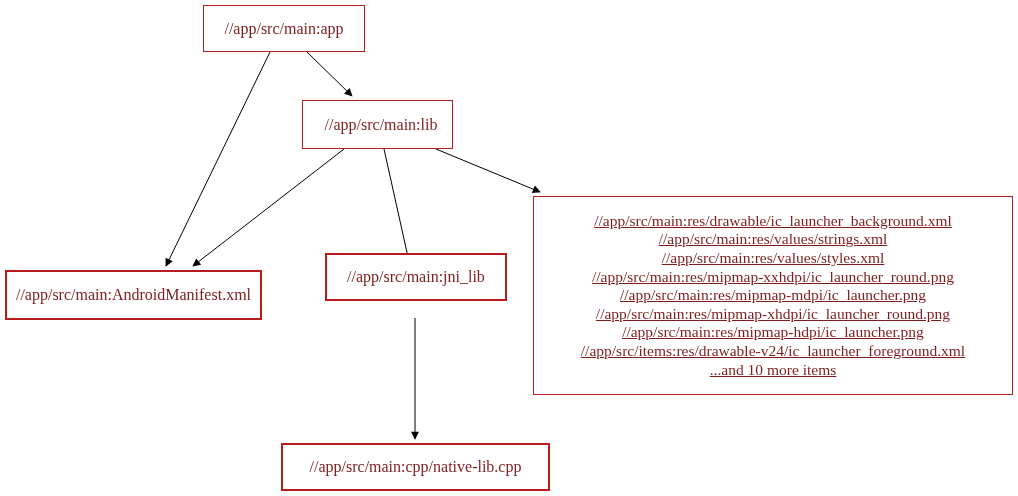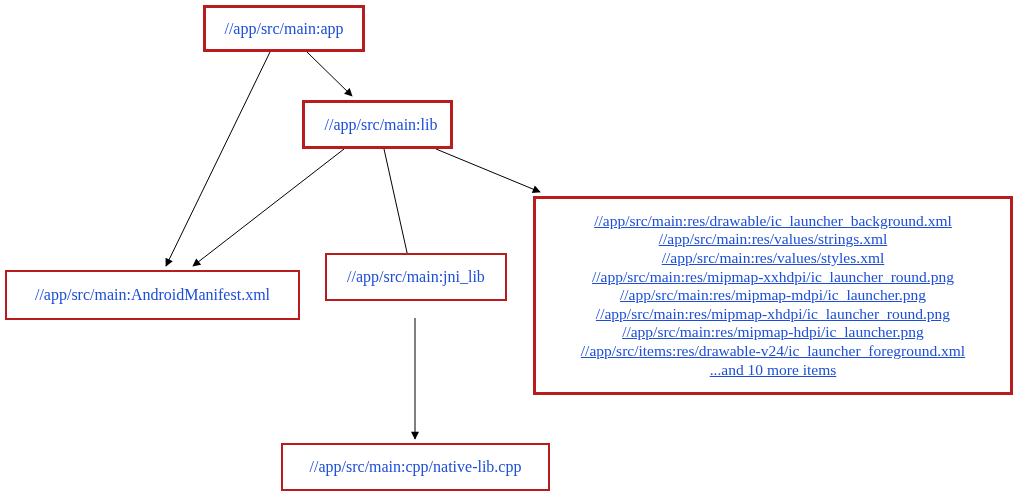--- a/index.html
+++ b/index.html
@@ -20,33 +20,33 @@
     left: 0;
     top: 0;
     width: 1018px;
     height: 496px;
     z-index: 1;
   }
   .node {
     position: absolute;
     box-sizing: border-box;
     background: #ffffff;
-    border: 3px solid #b91c1c;
-    color: #1d4ed8;
+    border: 1px solid #b91c1c;
+    color: #7f1d1d;
     font-size: 16px;
     display: flex;
     align-items: center;
     justify-content: center;
     text-align: center;
     z-index: 2;
     white-space: nowrap;
   }
   .node-app      { left: 203px; top: 5px;   width: 162px; height: 47px; }
   .node-lib      { left: 302px; top: 100px; width: 151px; height: 49px; padding-left: 7px; }
-  .node-manifest { left: 5px;   top: 270px; width: 295px; height: 50px; border-width: 2px; }
+  .node-manifest { left: 5px;   top: 270px; width: 257px; height: 50px; border-width: 2px; }
   .node-jni      { left: 325px; top: 253px; width: 182px; height: 48px; border-width: 2px; }
   .node-cpp      { left: 281px; top: 443px; width: 269px; height: 48px; border-width: 2px; }
   .node-res {
     left: 533px; top: 196px; width: 480px; height: 199px;
     flex-direction: column;
     justify-content: center;
     font-size: 15.5px;
     line-height: 18.6px;
     text-decoration: underline;
   }

